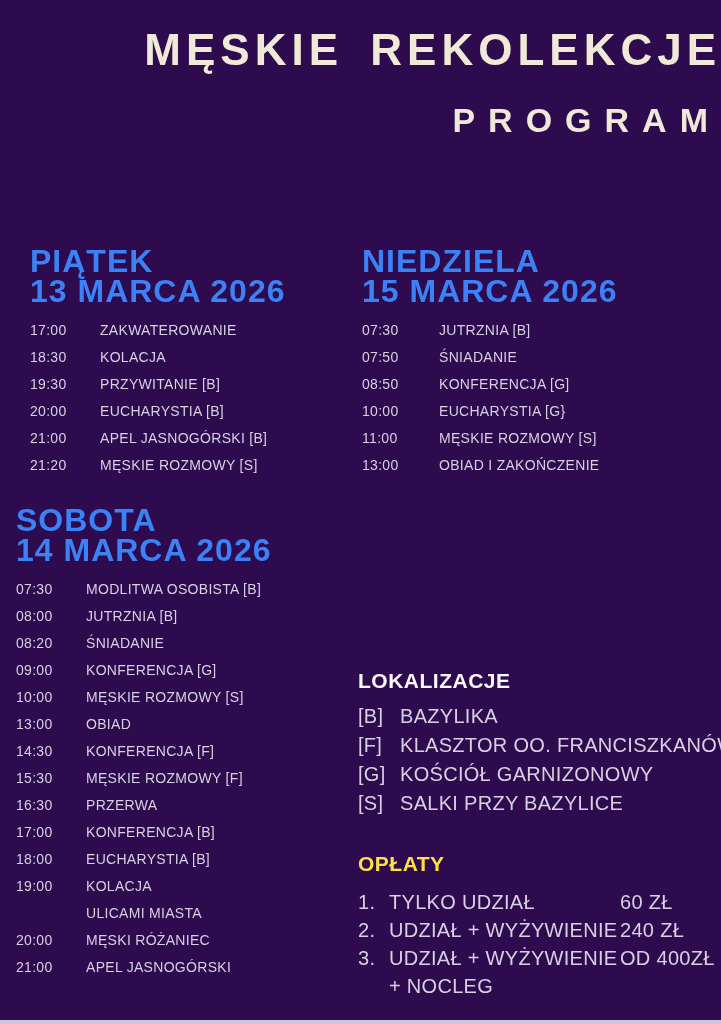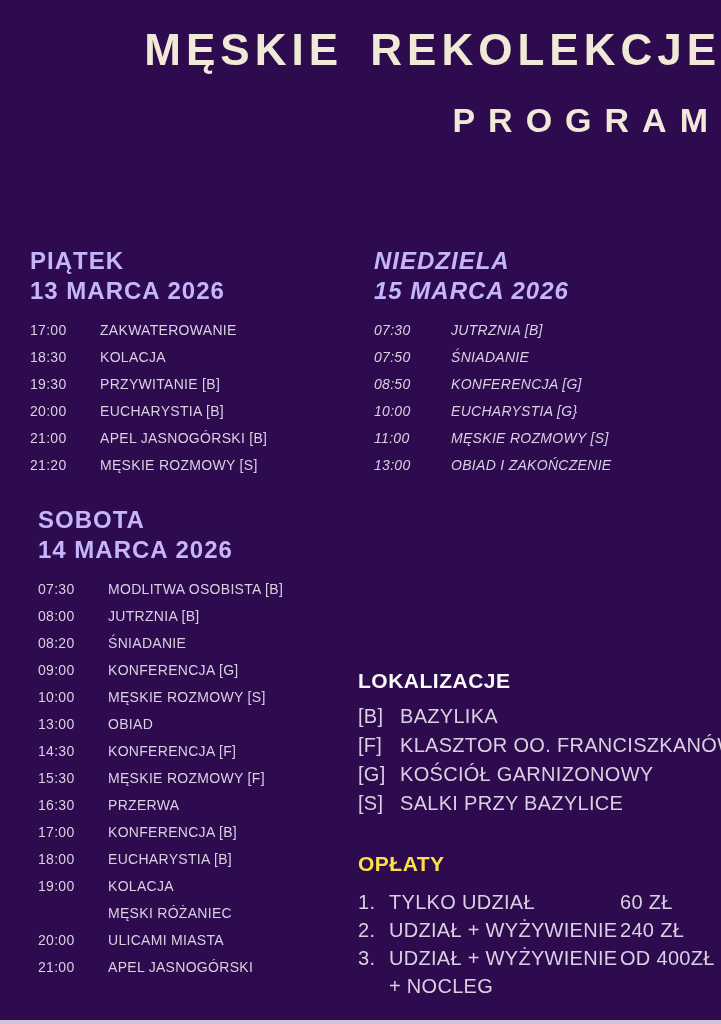--- a/index.html
+++ b/index.html
@@ -46,24 +46,24 @@
     margin-top: 26px;
     font-size: 34px;
     font-weight: 700;
     letter-spacing: 13px;
     color: #f0e9d7;
     line-height: 36px;
   }
   
   .day-section { position: absolute; }
   .day-header {
-    font-size: 24px;
+    font-size: 32px;
     font-weight: 700;
     letter-spacing: 1px;
-    color: #c4b5fd;
+    color: #3b82f6;
     line-height: 30px;
     margin-bottom: 11px;
     white-space: nowrap;
   }
   .schedule-rows { }
   .schedule-row {
     display: flex;
     align-items: flex-end;
     font-size: 14px;
     letter-spacing: 0.3px;
@@ -202,21 +202,21 @@
         <div class="schedule-row">
           <span class="time">21:20</span>
           <div class="act">
             <div>MĘSKIE ROZMOWY [S]</div>
             <div></div>
           </div>
         </div>
       </div>
   </div>
 
-  <div class="day-section col-right" style="left:374px; top:246px;font-style:italic;">
+  <div class="day-section col-right" style="left:362px; top:246px;">
     <div class="day-header">
       <div>NIEDZIELA</div>
       <div>15 MARCA 2026</div>
     </div>
     <div class="schedule-rows">
 
         <div class="schedule-row">
           <span class="time">07:30</span>
           <div class="act">
             <div>JUTRZNIA [B]</div>
@@ -259,21 +259,21 @@
         <div class="schedule-row">
           <span class="time">13:00</span>
           <div class="act">
             <div>OBIAD I ZAKOŃCZENIE</div>
             <div></div>
           </div>
         </div>
       </div>
   </div>
 
-  <div class="day-section col-left" style="left:38px; top:505px;">
+  <div class="day-section col-left" style="left:16px; top:505px;">
     <div class="day-header">
       <div>SOBOTA</div>
       <div>14 MARCA 2026</div>
     </div>
     <div class="schedule-rows">
 
         <div class="schedule-row">
           <span class="time">07:30</span>
           <div class="act">
             <div>MODLITWA OSOBISTA [B]</div>
@@ -365,22 +365,22 @@
           <span class="time">19:00</span>
           <div class="act">
             <div>KOLACJA</div>
             <div></div>
           </div>
         </div>
 
         <div class="schedule-row">
           <span class="time">20:00</span>
           <div class="act">
+            <div>ULICAMI MIASTA</div>
             <div>MĘSKI RÓŻANIEC</div>
-            <div>ULICAMI MIASTA</div>
           </div>
         </div>
 
         <div class="schedule-row">
           <span class="time">21:00</span>
           <div class="act">
             <div>APEL JASNOGÓRSKI</div>
             <div></div>
           </div>
         </div>

